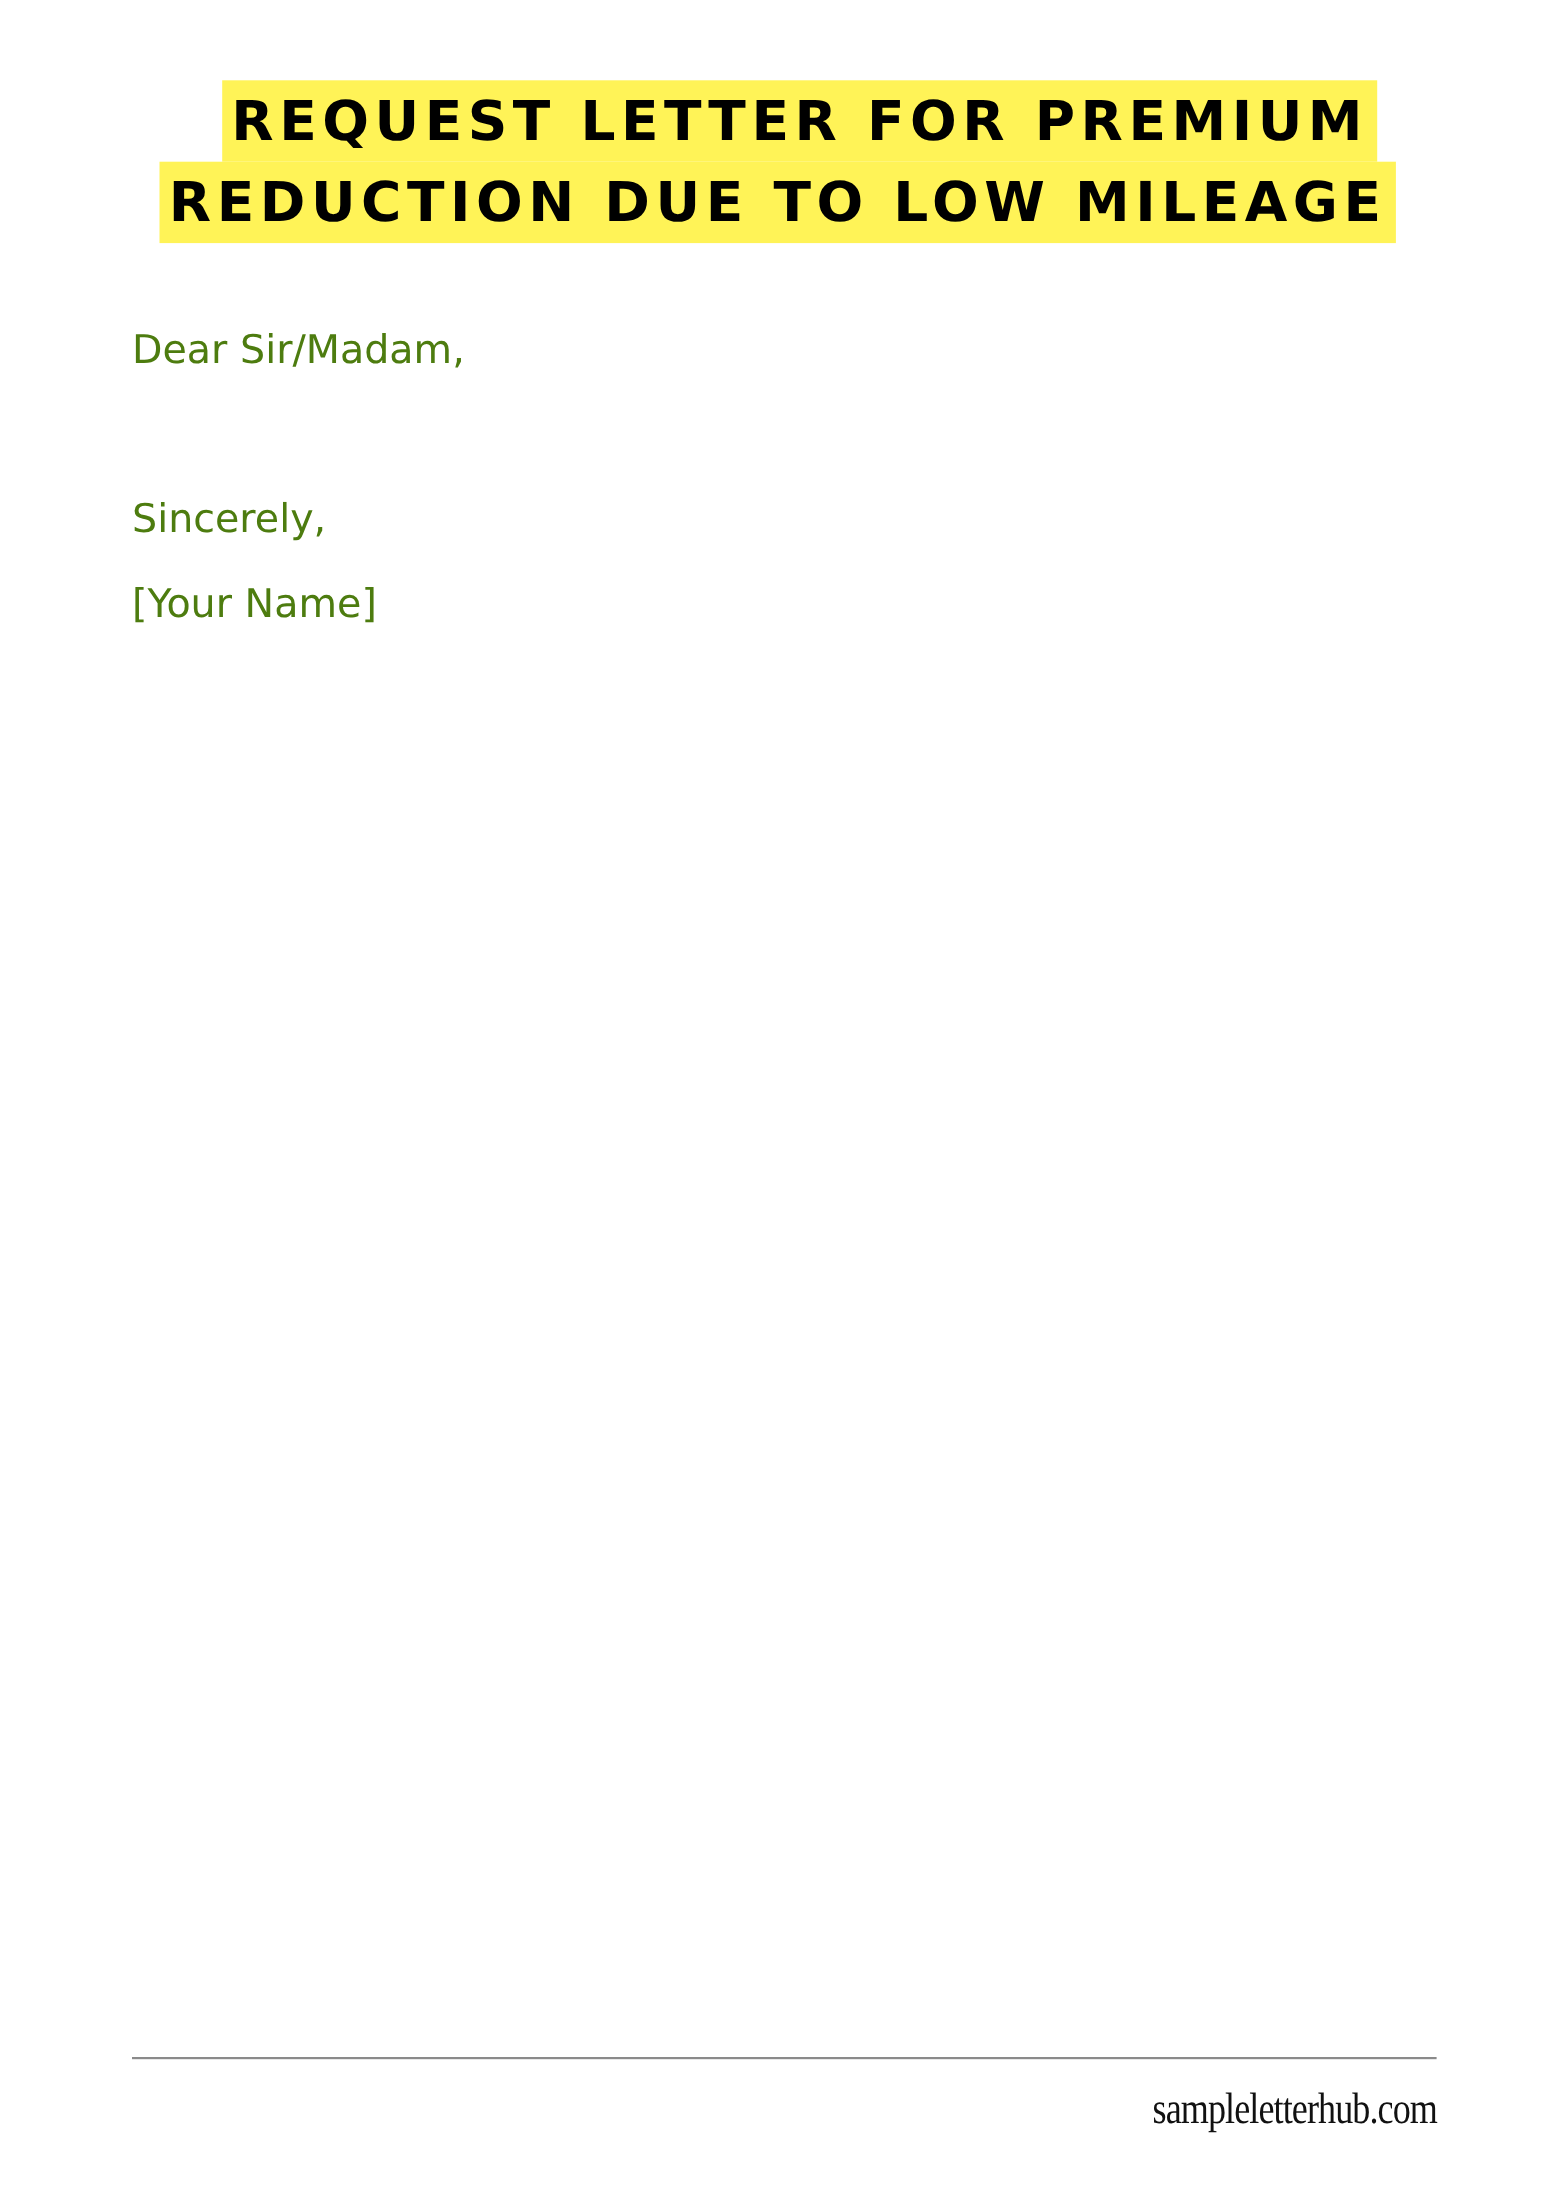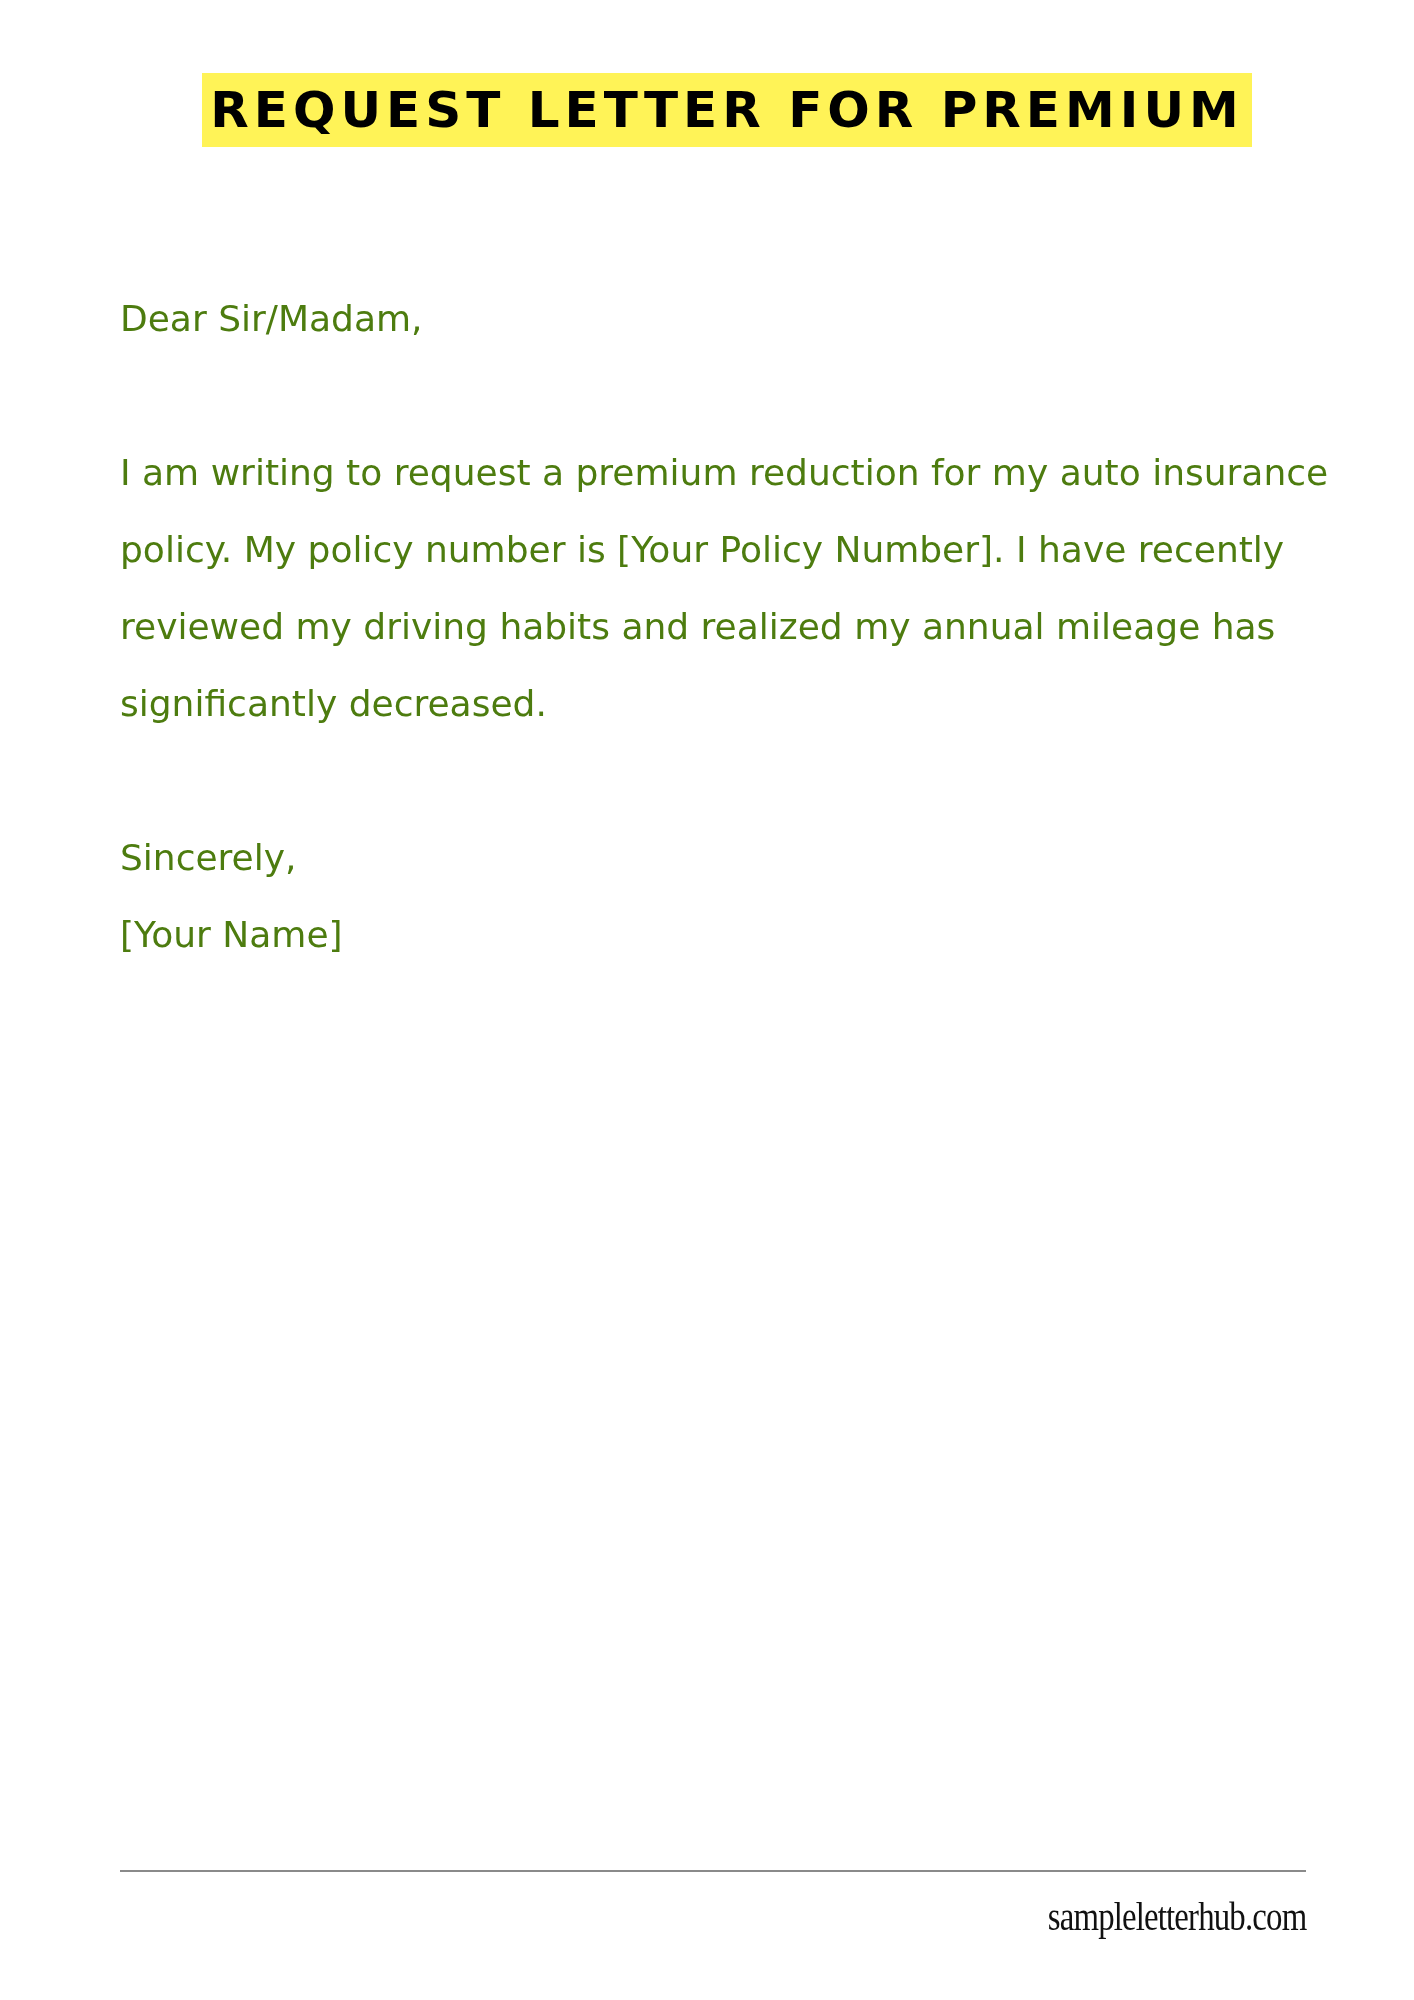--- a/index.html
+++ b/index.html
@@ -11,23 +11,23 @@
   .para { margin: 0 0 77px 0; }
   .sign { margin: 0; }
   .divider { position: absolute; left: 120px; top: 1870px; width: 1186px; height: 2px; background: #8a8a8a; }
   .footer { position: absolute; right: 108px; top: 1893px; font-family: "Liberation Serif", serif; font-size: 40px; letter-spacing: -1px; color: #111; transform: scaleX(0.82); transform-origin: right center; }
 </style>
 </head>
 <body>
 
 <div class="title-wrap">
   <span class="title-line l1">REQUEST LETTER FOR PREMIUM</span><br>
+  <span class="title-line l2">REDUCTION DUE TO LOW MILEAGE</span>
 </div>
 
 <div class="body">
   <p class="para">Dear Sir/Madam,</p>
-  <p class="para">I am writing to request a premium reduction for my auto insurance policy. My policy number is [Your Policy Number]. I have recently reviewed my driving habits and realized my annual mileage has significantly decreased.</p>
   <p class="sign">Sincerely,</p>
   <p class="sign">[Your Name]</p>
 </div>
 
 <div class="divider"></div>
 <div class="footer">sampleletterhub.com</div>
 
 </body></html>

